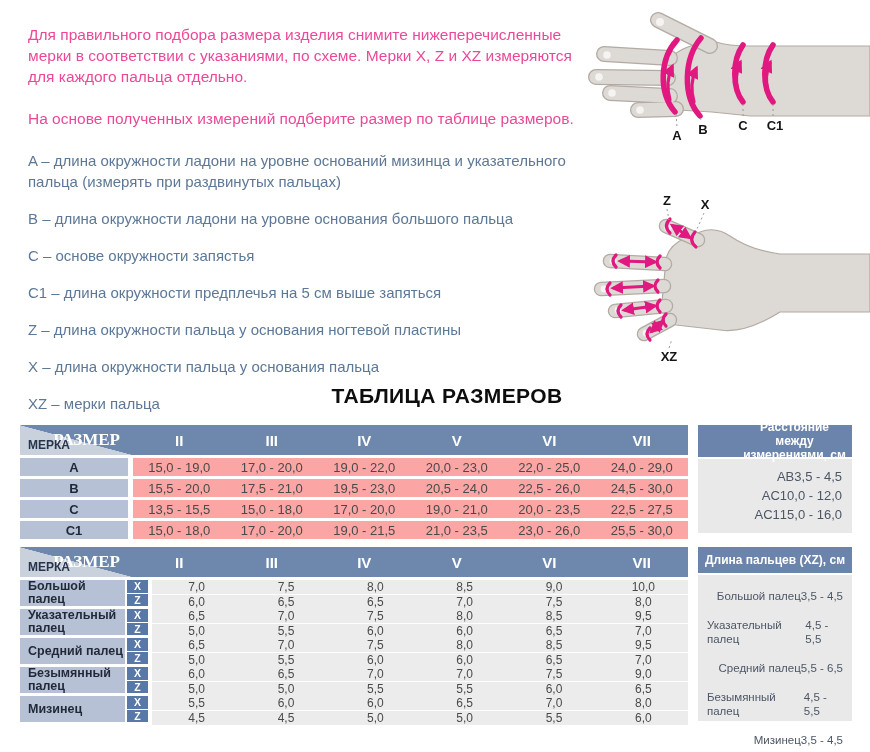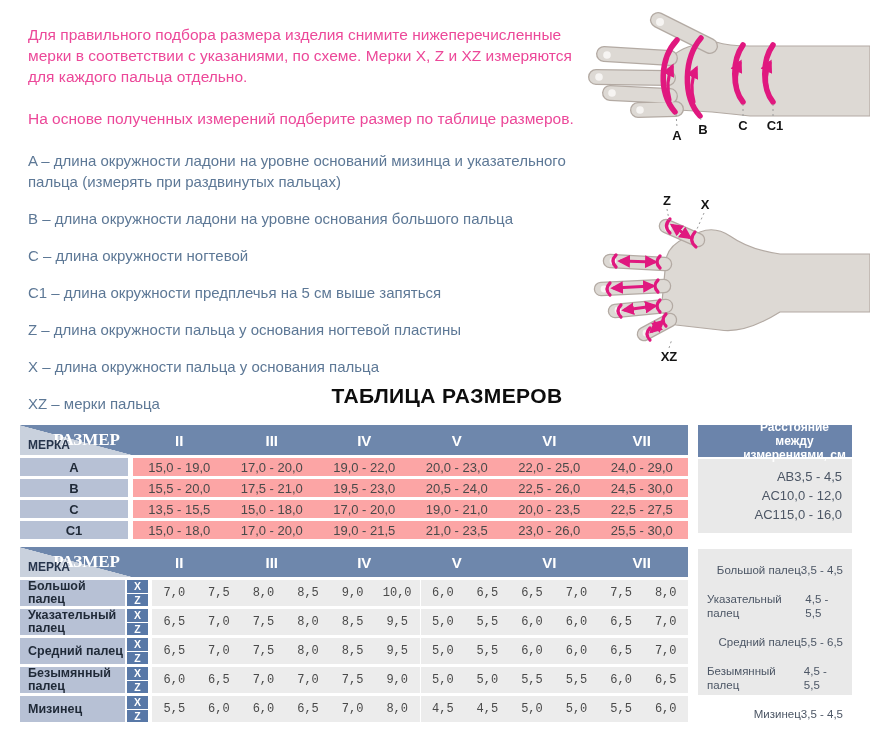--- a/index.html
+++ b/index.html
@@ -41,21 +41,21 @@
   .cell{flex:1;display:flex;align-items:center;justify-content:center;
         font-size:13px;color:#4a4a4a;}
 
   .t2group{display:flex;height:26px;margin-top:3px;}
   .glabel{width:105px;background:#b7c1d5;display:flex;align-items:center;
           padding-left:8px;box-sizing:border-box;font-weight:bold;font-size:12.5px;
           line-height:13px;color:#1f2937;}
   .gxz{width:21px;margin-left:2px;display:flex;flex-direction:column;gap:1px;}
   .xzbox{flex:1;background:#5878a7;color:#fff;font-weight:bold;font-size:10.5px;
          display:flex;align-items:center;justify-content:center;}
-  .gband{flex:1;margin-left:4px;display:flex;flex-direction:row;gap:1px;font-family:Liberation Mono, monospace;}
+  .gband{flex:1;margin-left:4px;display:flex;flex-direction:column;gap:1px;}
   .brow{flex:1;background:#ececec;display:flex;}
   .brow .cell{font-size:12px;}
 
   
   .panel{position:absolute;left:698px;width:154px;}
   .p1{top:425px;} .p2{top:547px;}
   .phead{background:#6b84ab;color:#fff;font-weight:bold;font-size:12px;line-height:14px;
          text-align:center;padding:2px 4px;}
   .p1 .phead{height:28px;display:flex;align-items:center;justify-content:center;padding-left:43px;}
   .p2 .phead{height:22px;display:flex;align-items:center;justify-content:center;}
@@ -69,21 +69,21 @@
 <body>
 
 <div class="page">
 
   <div class="intro">
     <p>Для правильного подбора размера изделия снимите нижеперечисленные мерки в соответствии с указаниями, по схеме. Мерки X, Z и XZ измеряются для каждого пальца отдельно.</p>
     <p>На основе полученных измерений подберите размер по таблице размеров.</p>
     <div id="defs">
         <div class="def-item">A – длина окружности ладони на уровне оснований мизинца и указательного пальца (измерять при раздвинутых пальцах)</div>
         <div class="def-item">B – длина окружности ладони на уровне основания большого пальца</div>
-        <div class="def-item">C – длина окружности ногтевой</div>
+        <div class="def-item">C – основе окружности запястья</div>
         <div class="def-item">C1 – длина окружности предплечья на 5 см выше запяться</div>
         <div class="def-item">Z – длина окружности пальца у основания ногтевой пластины</div>
         <div class="def-item">X – длина окружности пальца у основания пальца</div>
         <div class="def-item">XZ – мерки пальца</div>
       </div>
   </div>
 
   <svg id="hand1" width="290" height="165" viewBox="0 0 290 165">
     <defs>
       <marker id="arrowM" viewBox="0 0 10 10" refX="7" refY="5" markerWidth="4" markerHeight="4" orient="auto-start-reverse">
@@ -411,20 +411,21 @@
               <div class="cell">5,0</div>
               <div class="cell">5,5</div>
               <div class="cell">6,0</div>
             </div>
           </div>
         </div>
       </div>
   </div>
 
   <aside class="panel p2">
+    <div class="phead">Длина пальцев (XZ), см</div>
     <div class="pbody" id="p2rows">
         <div class="prow">
           <span>Большой палец</span>
           <span>3,5 - 4,5</span>
         </div>
         <div class="prow">
           <span>Указательный палец</span>
           <span>4,5 - 5,5</span>
         </div>
         <div class="prow">

